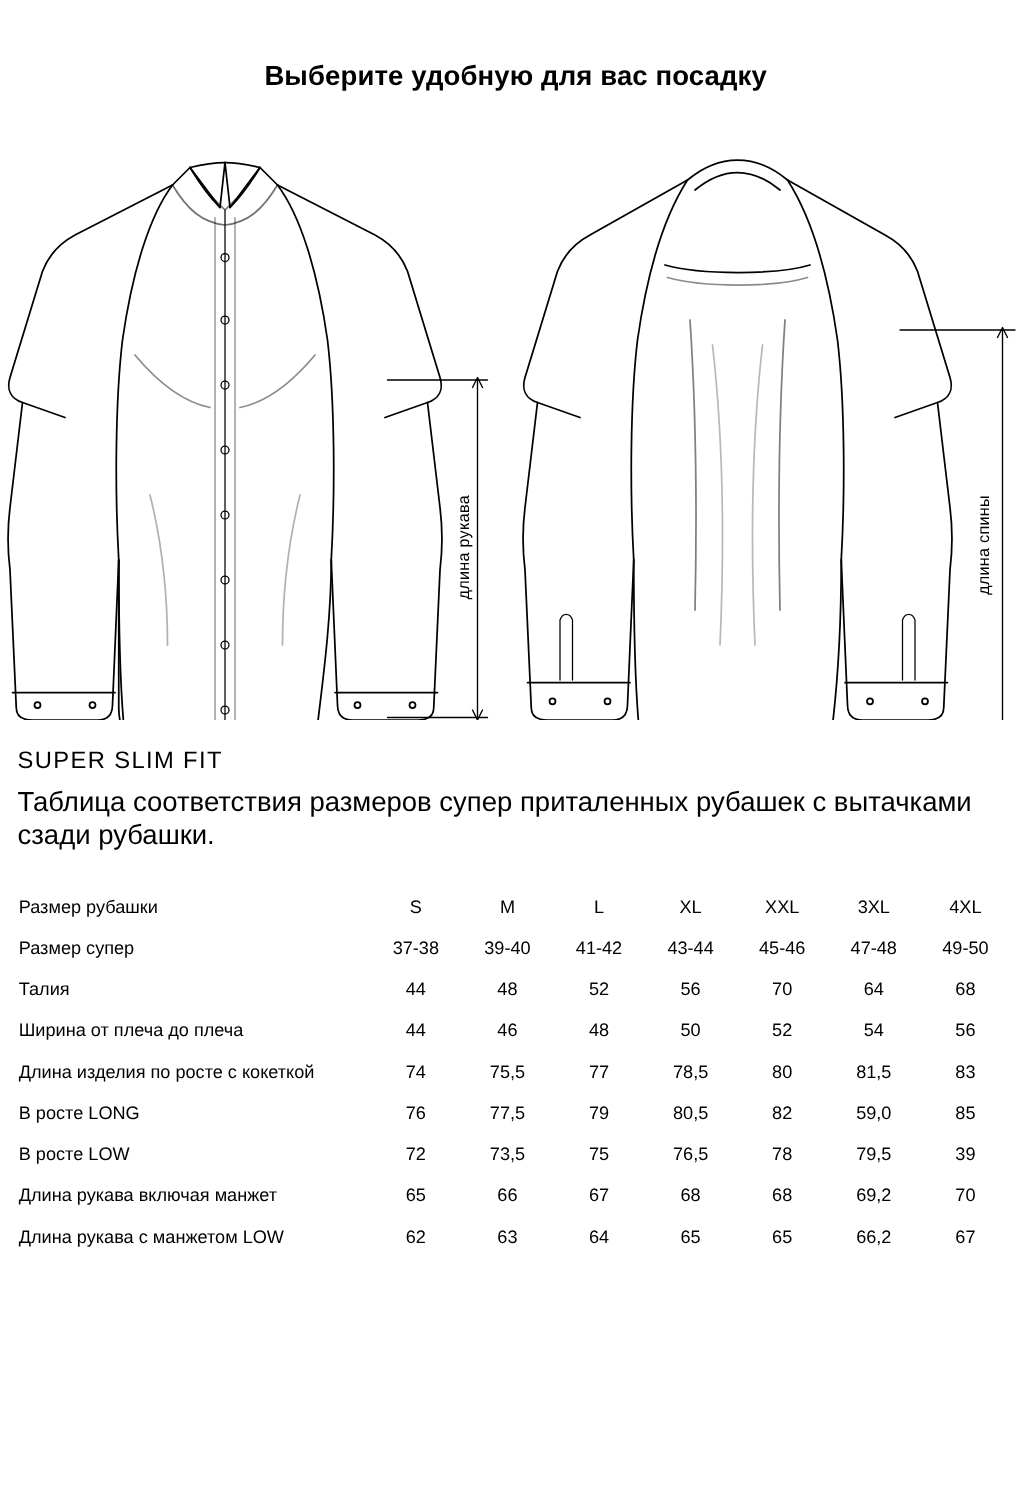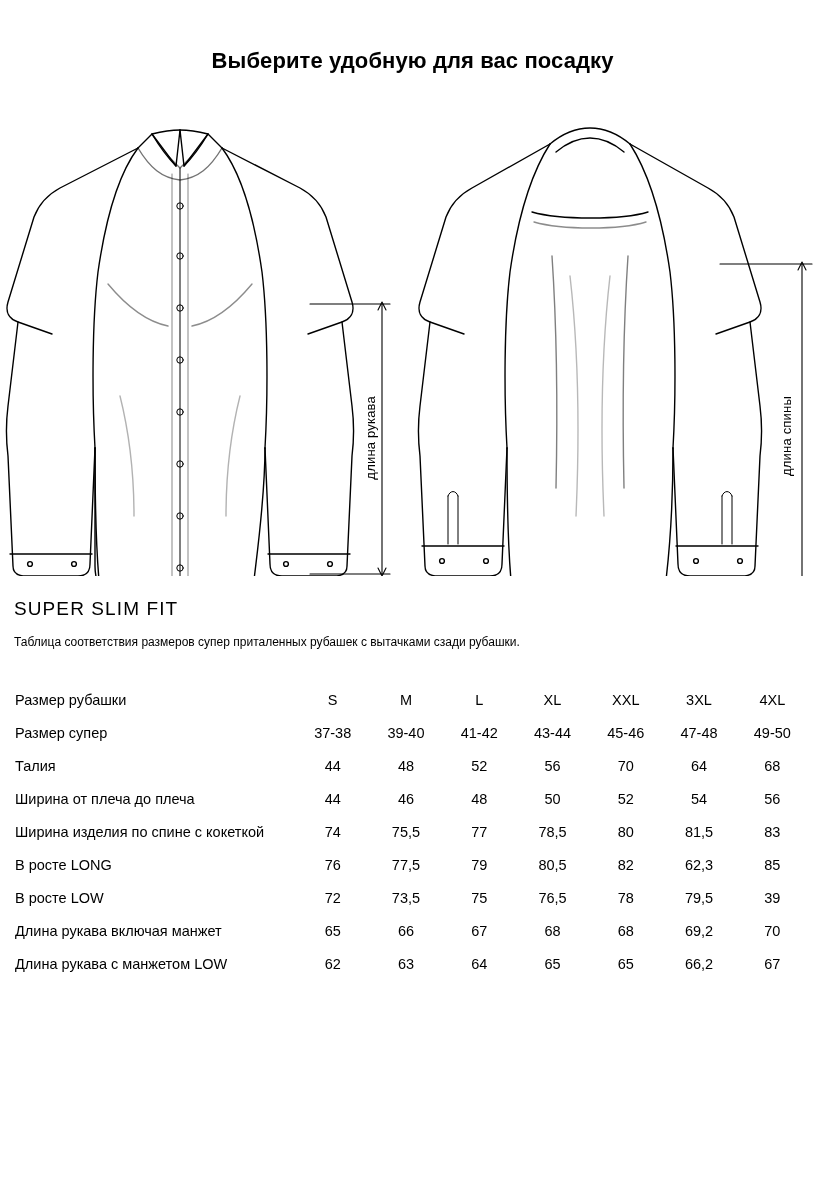--- a/index.html
+++ b/index.html
@@ -57,21 +57,21 @@
     padding: 0 14px;
     margin-top: 22px;
   }
   .fit-name {
     font-size: 19px;
     font-weight: normal;
     letter-spacing: 1.1px;
     margin: 0 0 9px 0;
   }
   .fit-desc {
-    font-size: 12px;
+    font-size: 22px;
     line-height: 26px;
     margin: 0;
     max-width: 790px;
   }
   table.sizes {
     margin-top: 28px;
     margin-left: 14px;
     border-collapse: collapse;
     width: 795px;
     font-size: 14.5px;
@@ -274,37 +274,37 @@
         <td class="rowhead">Ширина от плеча до плеча</td>
         <td class="val">44</td>
         <td class="val">46</td>
         <td class="val">48</td>
         <td class="val">50</td>
         <td class="val">52</td>
         <td class="val">54</td>
         <td class="val">56</td>
       </tr>
       <tr>
-        <td class="rowhead">Ширина изделия по спине с кокеткой</td>
+        <td class="rowhead">Длина изделия по росте с кокеткой</td>
         <td class="val">74</td>
         <td class="val">75,5</td>
         <td class="val">77</td>
         <td class="val">78,5</td>
         <td class="val">80</td>
         <td class="val">81,5</td>
         <td class="val">83</td>
       </tr>
       <tr>
         <td class="rowhead">В росте LONG</td>
         <td class="val">76</td>
         <td class="val">77,5</td>
         <td class="val">79</td>
         <td class="val">80,5</td>
         <td class="val">82</td>
-        <td class="val">62,3</td>
+        <td class="val">59,0</td>
         <td class="val">85</td>
       </tr>
       <tr>
         <td class="rowhead">В росте LOW</td>
         <td class="val">72</td>
         <td class="val">73,5</td>
         <td class="val">75</td>
         <td class="val">76,5</td>
         <td class="val">78</td>
         <td class="val">79,5</td>

